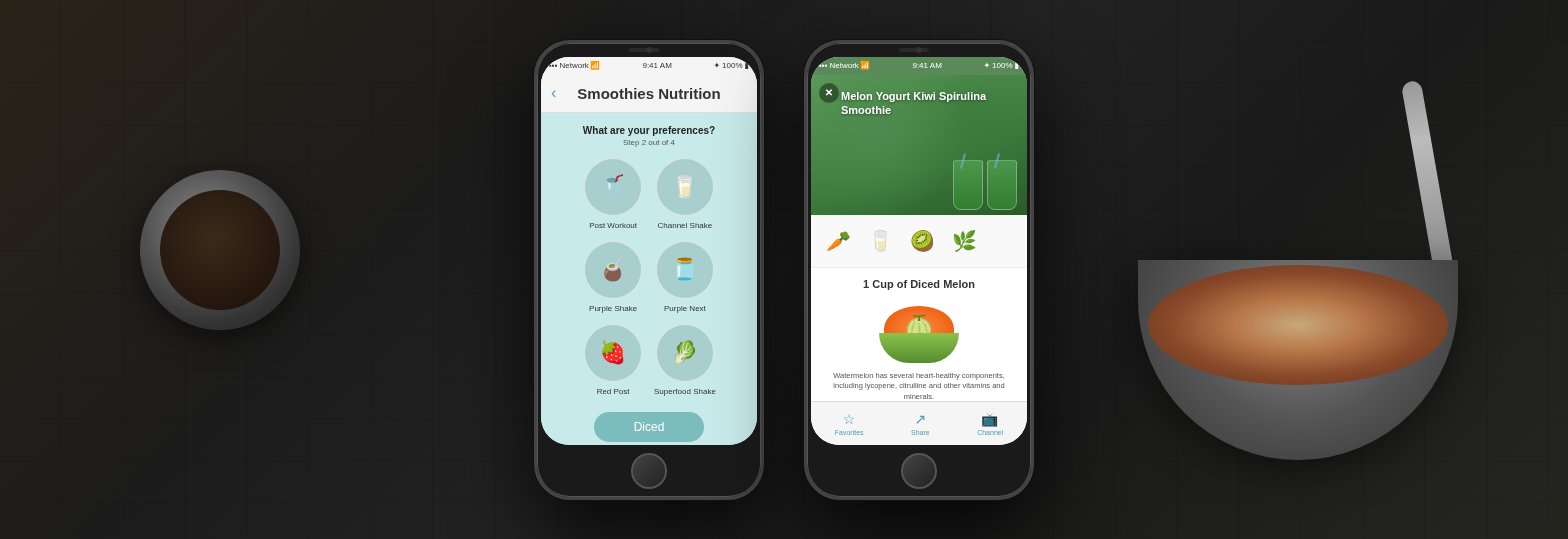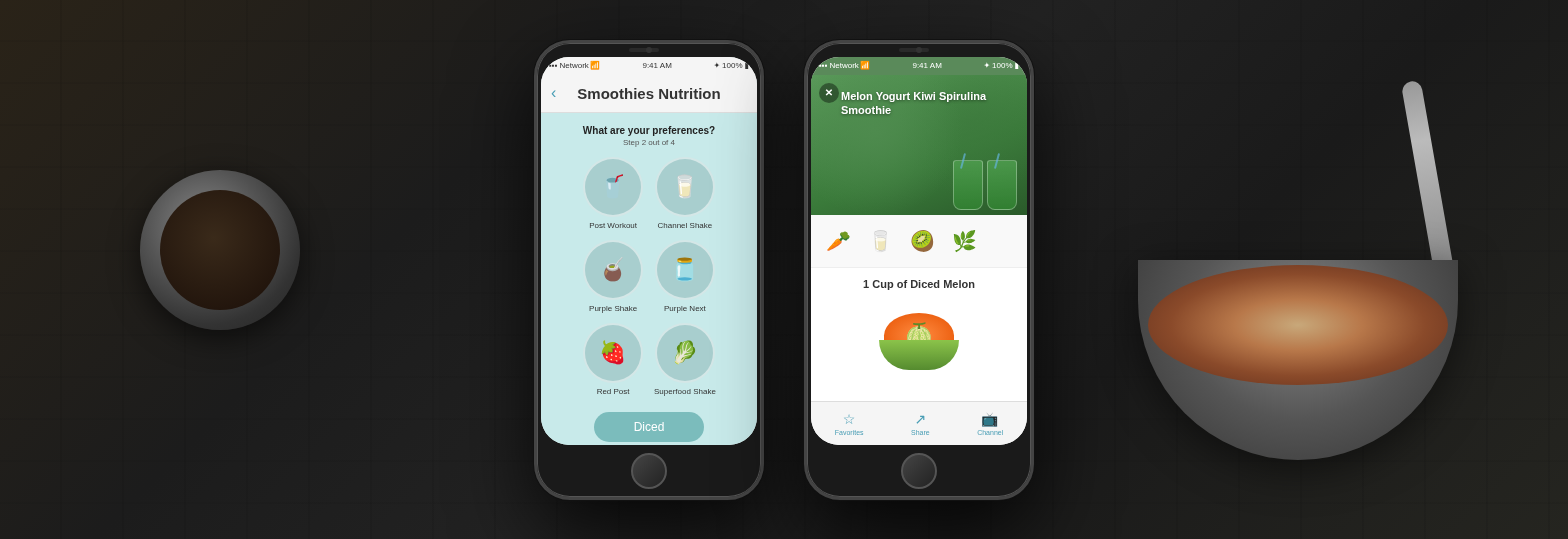--- a/index.html
+++ b/index.html
@@ -666,20 +666,21 @@
       <div class="recipe-body">
         <div class="recipe-ingredient-title">1 Cup of Diced Melon</div>
 
         <div class="ingredient-image-container">
           <div class="melon-bowl">
             <div class="melon-pieces">🍈</div>
             <div class="bowl-outer"></div>
           </div>
         </div>
 
+        <div class="recipe-description">Watermelon has several heart-healthy components, including lycopene, citrulline and other vitamins and minerals.</div>
 
       </div>
 
       <div class="tab-bar">
         <div class="tab-item">
           <span class="tab-icon">☆</span>
           <span class="tab-label">Favorites</span>
         </div>
         <div class="tab-item">
           <span class="tab-icon">↗</span>

